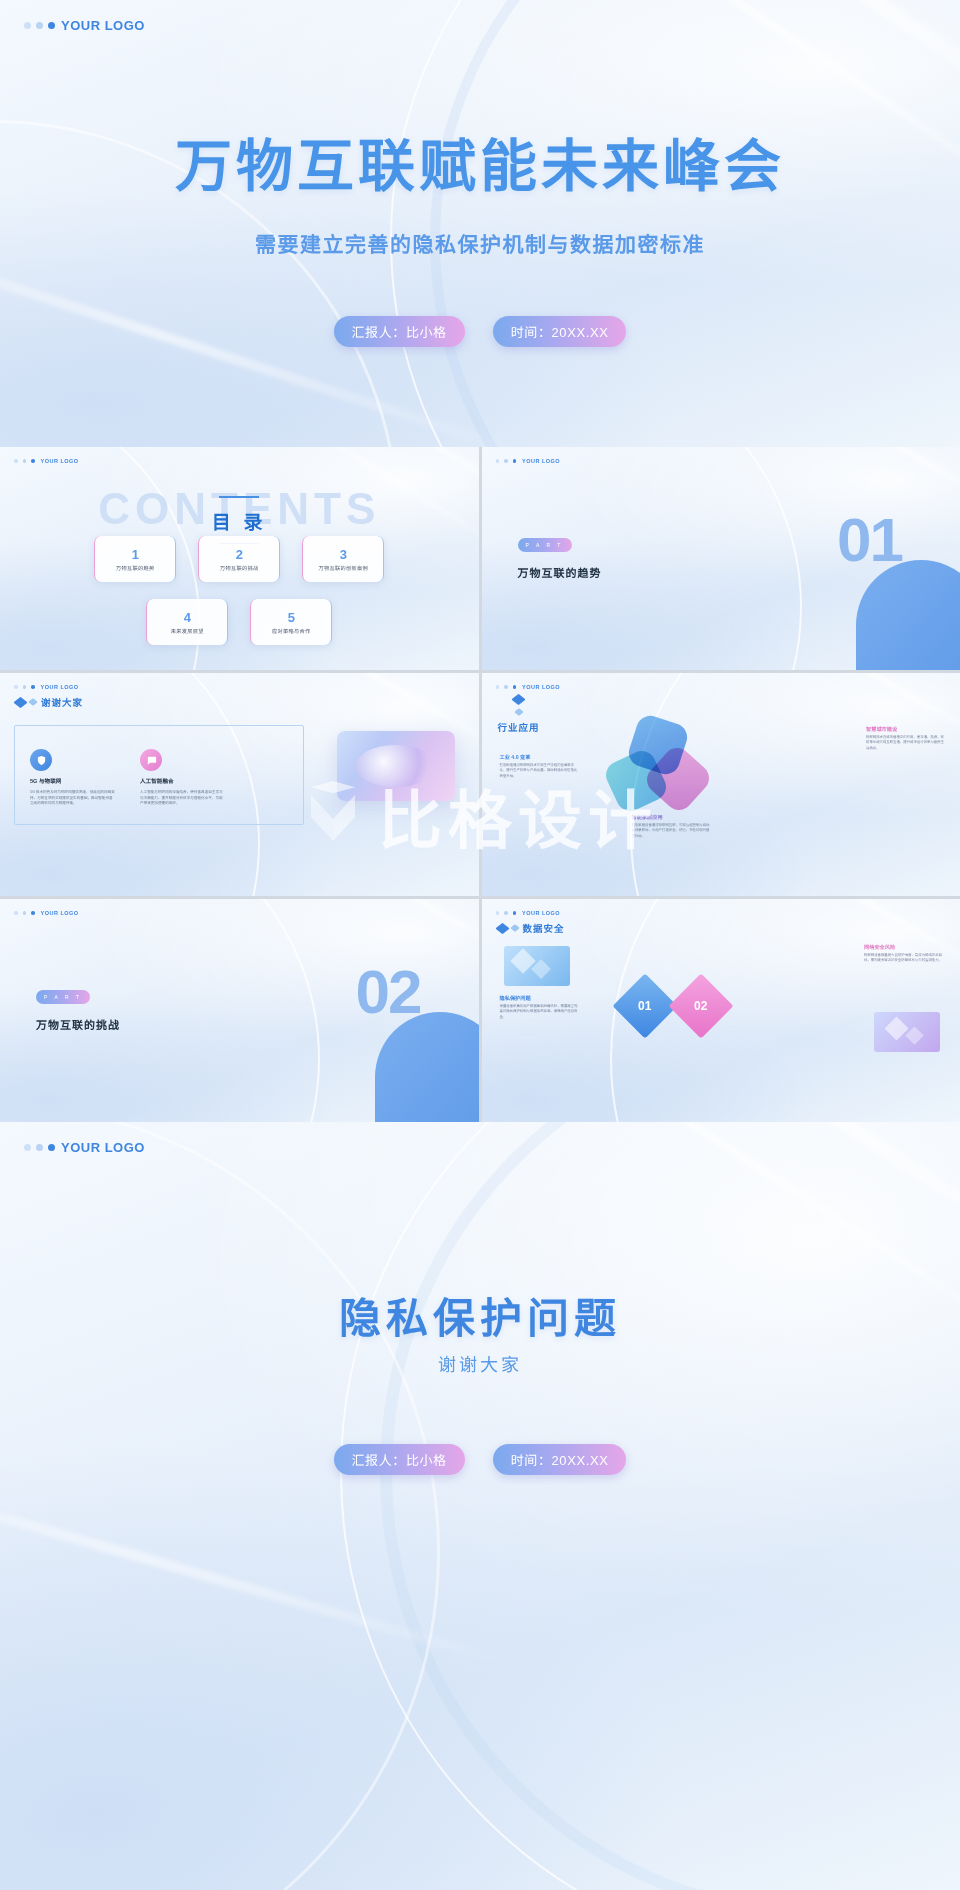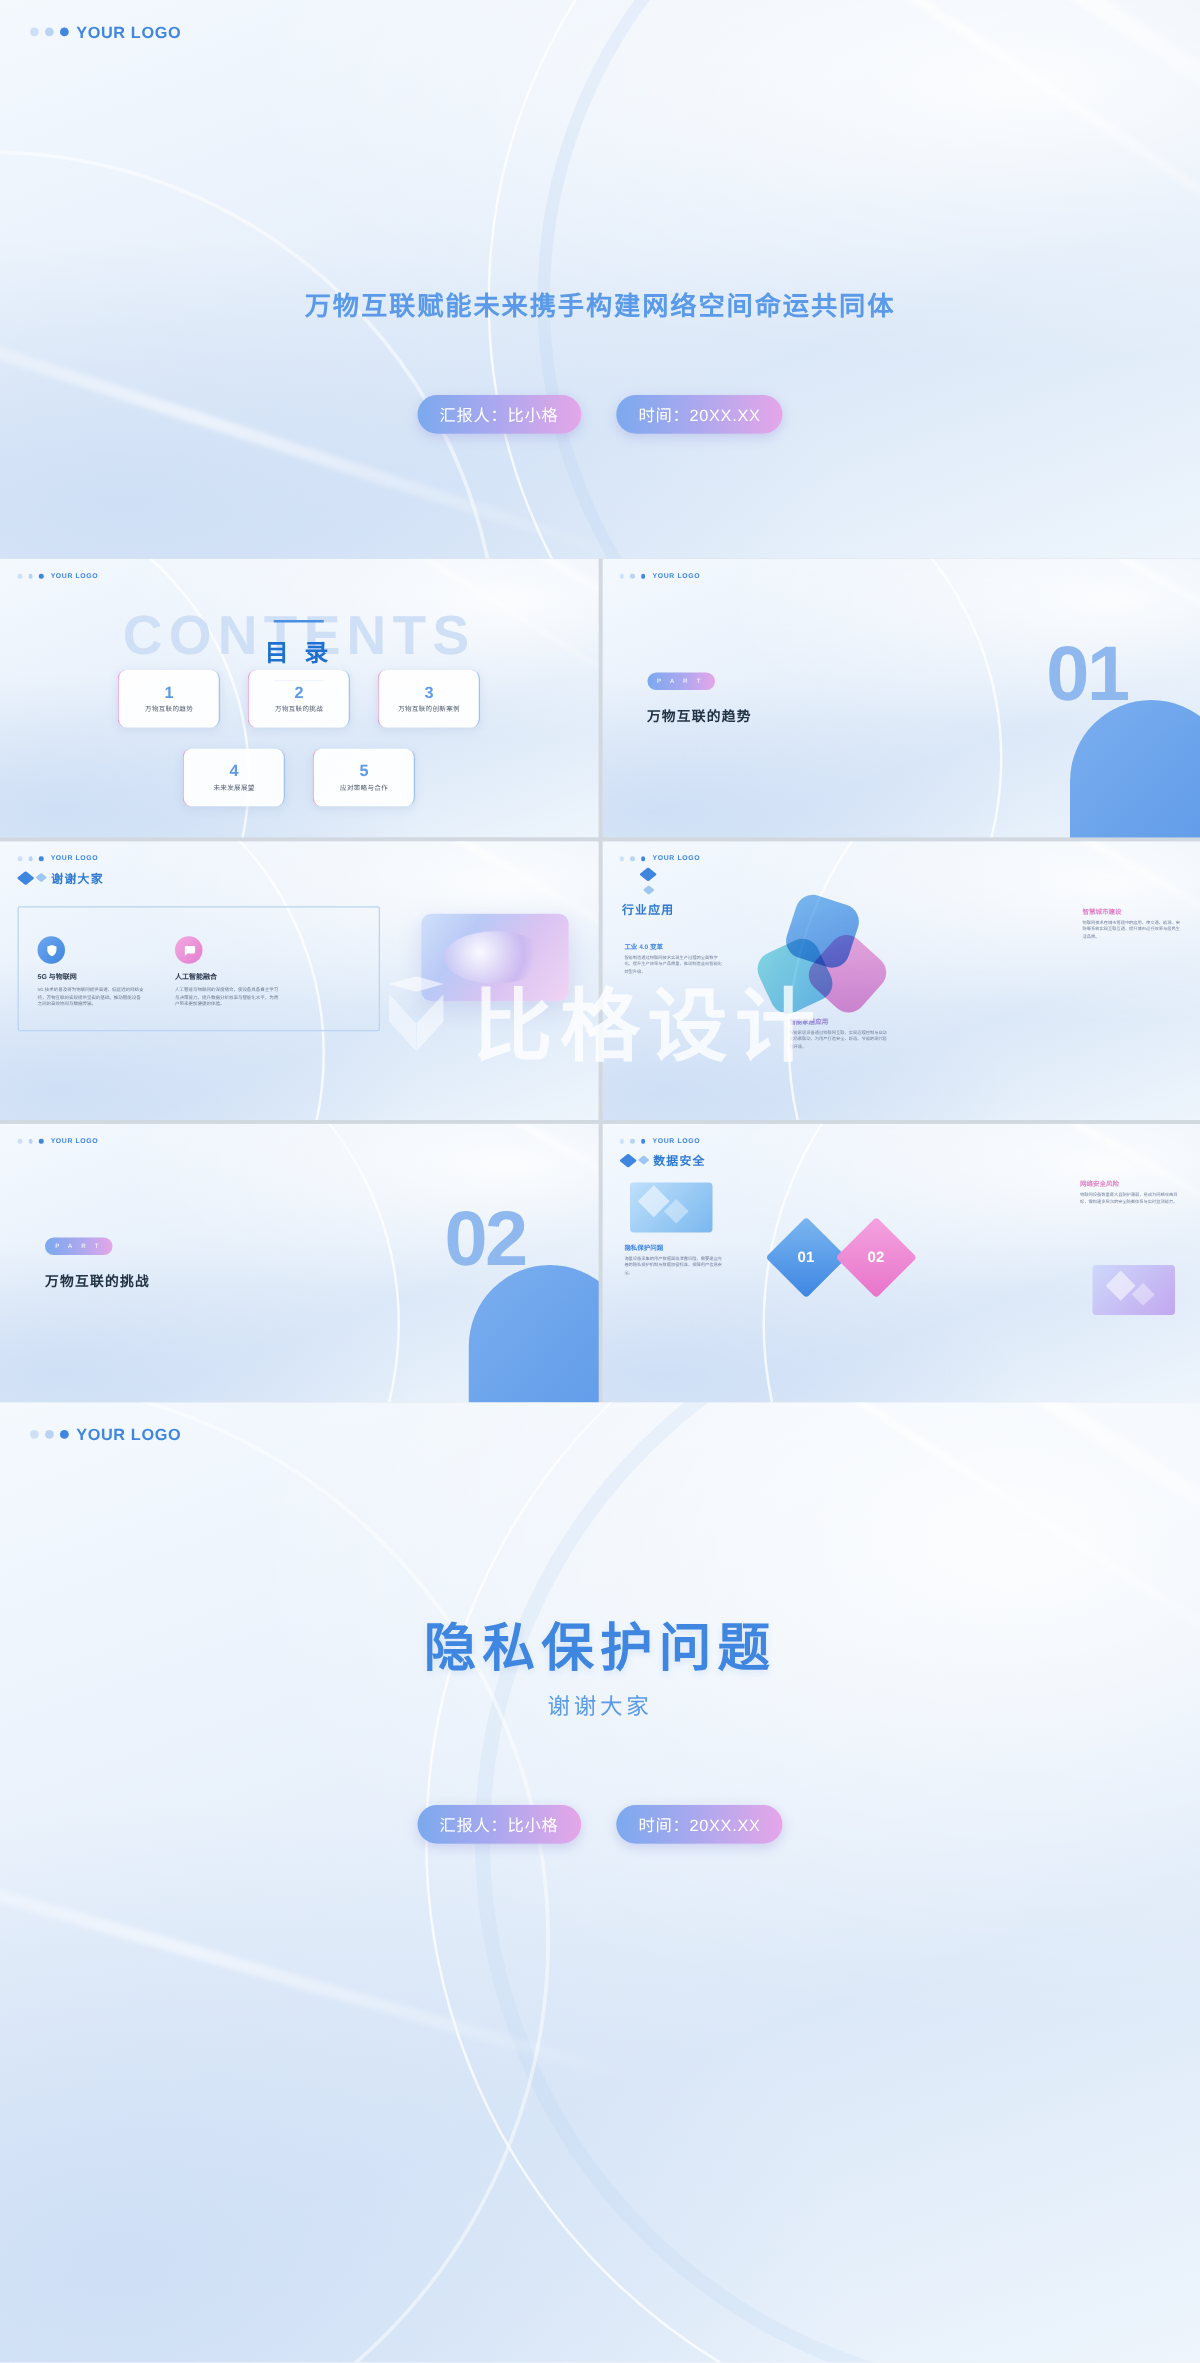--- a/index.html
+++ b/index.html
@@ -225,21 +225,22 @@
 
     <div class="logo">
       <span class="dots">
           <i></i>
           <i></i>
           <i></i>
         </span>
       <span class="txt">YOUR LOGO</span>
     </div>
 
-    <p class="hero-sub">万物互联赋能未来携手构建网络空间命运共同体</p>
+    <h1 class="hero-title">万物互联赋能未来峰会</h1>
+    <p class="hero-sub">需要建立完善的隐私保护机制与数据加密标准</p>
 
     <div class="pill-row">
       <span class="pill">汇报人：比小格</span>
       <span class="pill">时间：20XX.XX</span>
     </div>
   </section>
 
   <section class="grid">
 
     <div class="mini">

